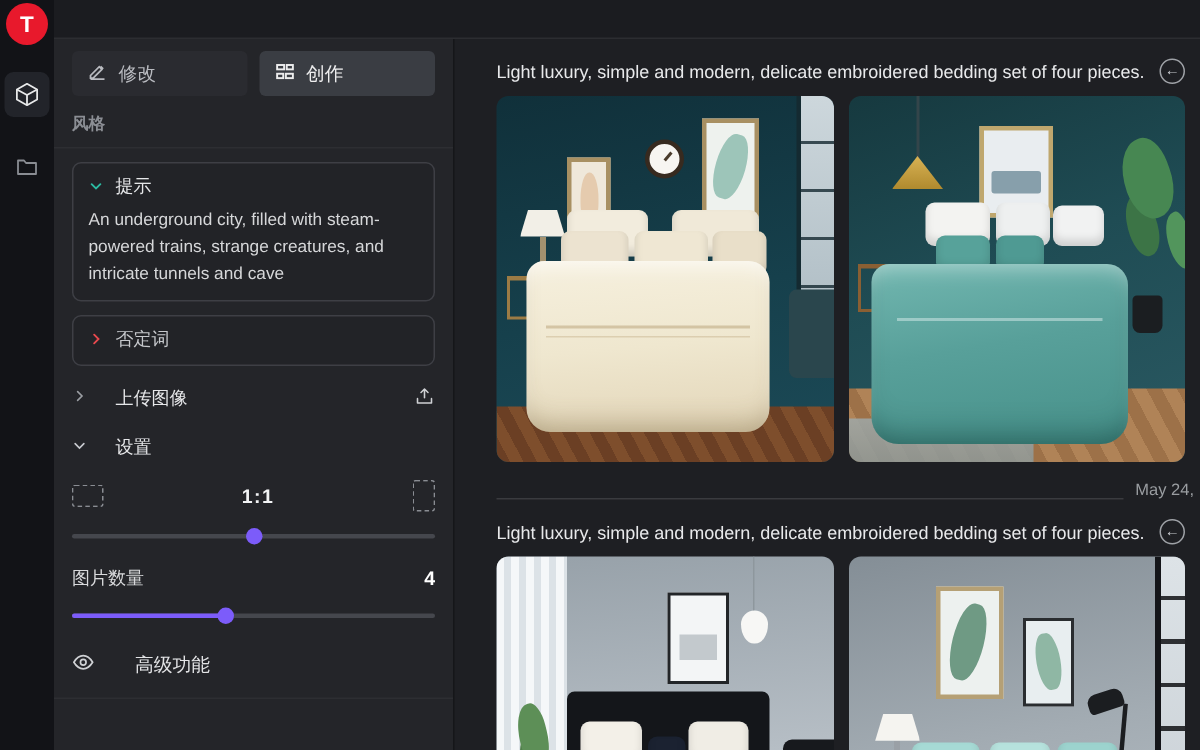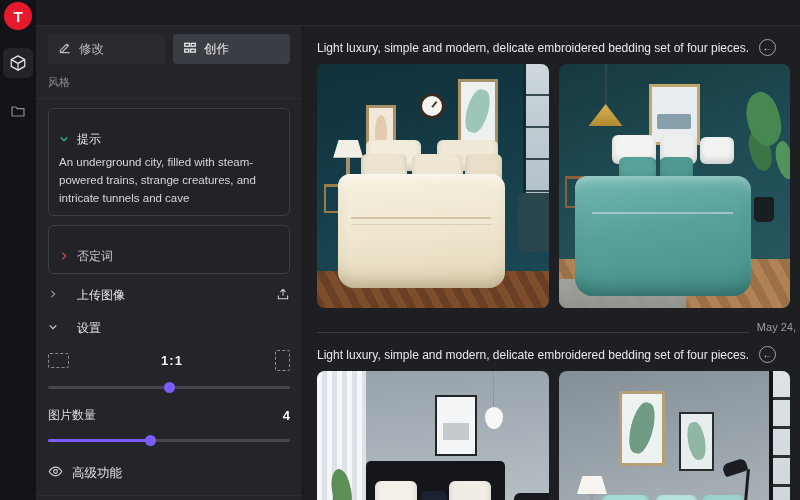--- a/index.html
+++ b/index.html
@@ -23,55 +23,55 @@
   
   .panel { width:266px; background:#242529; flex-shrink:0; display:flex; flex-direction:column; }
   .panel-body { padding:8px 12px 0 12px; }
   .tabs { display:flex; gap:8px; }
   .tab { flex:1; height:30px; border-radius:4px; display:flex; align-items:center; gap:7px; padding:0 10px;
     font-size:12.5px; cursor:pointer; }
   .tab.active { background:#3a3d43; color:#ededee; }
   .tab.inactive { background:#2a2b30; color:#b9bbc0; }
   .tab svg { flex-shrink:0; }
 
-  .sec-label { margin-top:11px; font-size:11px; color:#8b8e94; }
+  .sec-label { margin-top:11px; font-size:11px; color:#8b8e94;font-weight:bold; }
   .style-row { display:flex; align-items:center; gap:8px; height:28px; color:#e9eaec; font-size:12.5px; }
   .style-thumb { width:16px; height:16px; border-radius:3px;
     background:linear-gradient(135deg,#3f7d46 0 55%, #c77b2d 55% 100%); }
   .chev-right-end { margin-left:auto; }
 
   .divider { border-top:1px solid #2d2e32; margin:8px -12px 0 -12px; }
 
-  .box { margin-top:9px; border:1px solid #3e3f45; border-radius:6px; padding:22px 10px 8px 10px; background:#222327; }
+  .box { margin-top:9px; border:1px solid #3e3f45; border-radius:6px; padding:7px 10px 8px 10px; background:#222327; }
   .box-head { display:flex; align-items:center; gap:8px; font-size:12px; color:#e6e7e9; }
   .box-head.neg { color:#c6c8cc; }
   .prompt-text { margin-top:6px; font-size:11.5px; line-height:1.55; color:#d6d7d9; }
 
   .row-line { margin-top:9px; display:flex; align-items:center; gap:19px; height:24px; font-size:12px; color:#e6e7e9; }
   .row-line .right { margin-left:auto; }
 
   .ratio-row { margin-top:10px; display:flex; align-items:center; }
   .frame-land { width:21px; height:15px; border:1px dashed #8a8d93; border-radius:2px; }
   .frame-port { width:15px; height:21px; border:1px dashed #8a8d93; border-radius:2px; }
   .ratio-val { flex:1; text-align:center; color:#f2f3f4; font-size:13px; font-weight:bold; letter-spacing:1px; }
 
   .slider { position:relative; height:12px; margin-top:10px; }
   .slider .track { position:absolute; left:0; right:0; top:5px; height:3px; border-radius:2px; background:#45474d; }
   .slider .fill { position:absolute; left:0; top:5px; height:3px; border-radius:2px; background:#7c5cfa; }
   .slider .thumb { position:absolute; top:1px; width:11px; height:11px; border-radius:50%; background:#7c5cfa; }
 
   .count-row { margin-top:14px; display:flex; align-items:center; font-size:12px; color:#d9dadc; }
   .count-val { margin-left:auto; font-size:13px; font-weight:bold; color:#fff; }
 
-  .adv-row { margin-top:16px; display:flex; align-items:center; gap:9px; font-size:12.5px; color:#e3e4e6; height:22px; }
+  .adv-row { margin-top:16px; display:flex; align-items:center; gap:27px; font-size:12.5px; color:#e3e4e6; height:22px; }
 
   .confirm-wrap { padding:11px 12px 12px 12px; border-top:1px solid #2d2e32; margin-top:11px; }
 
   
-  .main { flex:1; background:#1e1f23; border-left:1px solid #151619; padding:0 10px 0 14px; min-width:0; overflow:hidden; }
+  .main { flex:1; background:#1e1f23; border-left:1px solid #151619; padding:0 10px 0 28px; min-width:0; overflow:hidden; }
   .gal-head { margin-top:13px; display:flex; align-items:center; gap:10px; }
   .gal-prompt { font-size:12px; color:#e8e9eb; white-space:nowrap; overflow:hidden; }
   .reuse { width:17px; height:17px; border-radius:50%; border:1px solid #9fa2a7; color:#c9cbd0;
     font-size:10px; display:flex; align-items:center; justify-content:center; flex-shrink:0; }
   .img-row { margin-top:8px; display:flex; gap:10px; height:244px; }
   .ph { flex:1; position:relative; overflow:hidden; border-radius:8px; background:#101113; }
   .ph > div, .ph span { position:absolute; }
 
   .date-row { margin-top:5px; display:flex; align-items:flex-end; height:20px; margin-right:-6px; }
   .date-row .line { flex:1; border-top:1px solid #3a3b3f; }

